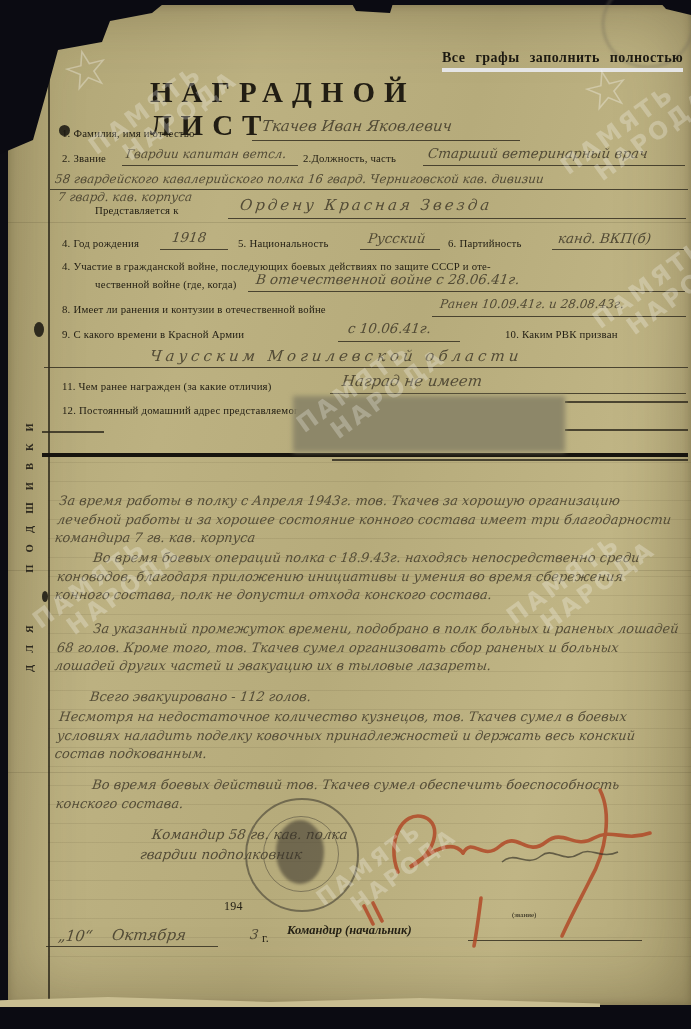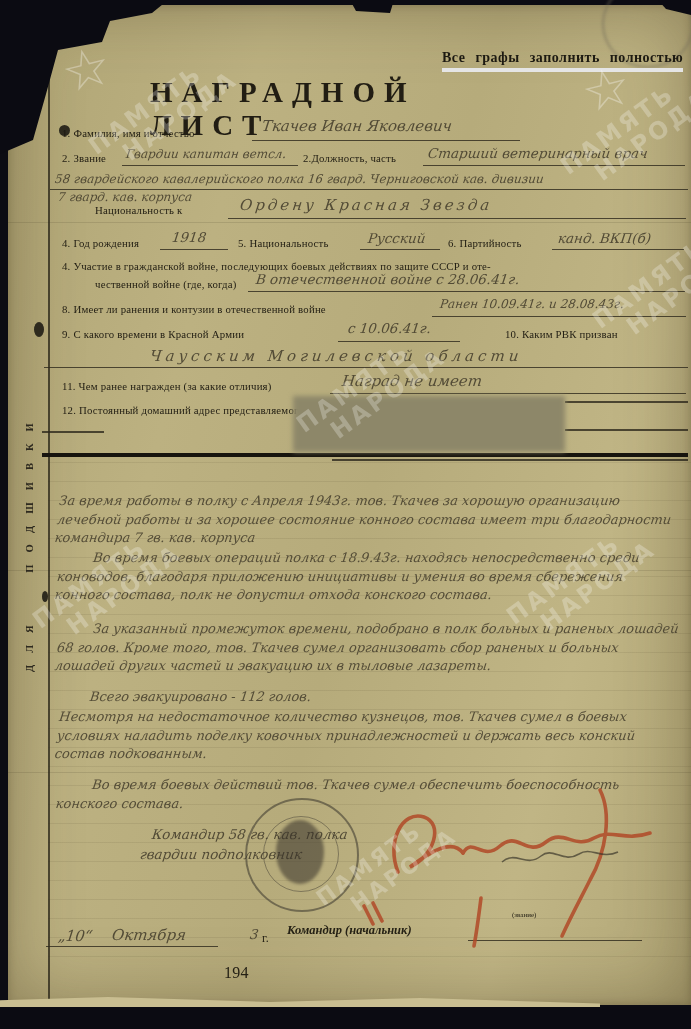--- a/index.html
+++ b/index.html
@@ -83,21 +83,21 @@
   <div class="p-label z3" style="left:62px;top:152px;">2. Звание</div>
   <div class="hw small z3" style="left:126px;top:147px;">Гвардии капитан ветсл.</div>
   <div class="rule" style="left:122px;top:165px;width:176px;"></div>
   <div class="p-label z3" style="left:303px;top:152px;">2.Должность, часть</div>
   <div class="hw z3" style="left:428px;top:145px;">Старший ветеринарный врач</div>
   <div class="rule" style="left:423px;top:165px;width:262px;"></div>
   <div class="hw small z3" style="left:55px;top:172px;">58 гвардейского кавалерийского полка 16 гвард. Черниговской кав. дивизии</div>
   <div class="rule" style="left:50px;top:189px;width:638px;"></div>
   <div class="hw small z3" style="left:58px;top:190px;">7 гвард. кав. корпуса</div>
 
-  <div class="p-label z3" style="left:95px;top:204px;">Национальность к</div>
+  <div class="p-label z3" style="left:95px;top:204px;">Представляется к</div>
   <div class="hw big z3" style="left:240px;top:196px;letter-spacing:3px;">Ордену Красная Звезда</div>
   <div class="rule" style="left:228px;top:218px;width:458px;"></div>
 
   <div class="p-label z3" style="left:62px;top:237px;">4. Год рождения</div>
   <div class="hw z3" style="left:172px;top:229px;">1918</div>
   <div class="rule" style="left:160px;top:249px;width:68px;"></div>
   <div class="p-label z3" style="left:238px;top:237px;">5. Национальность</div>
   <div class="hw z3" style="left:368px;top:230px;">Русский</div>
   <div class="rule" style="left:360px;top:249px;width:80px;"></div>
   <div class="p-label z3" style="left:448px;top:237px;">6. Партийность</div>
@@ -154,21 +154,21 @@
       <path d="M364,906 L373,924"></path>
       <path d="M373,903 L382,921"></path>
       <path d="M481,898 C479,914 477,930 474,946"></path>
     </g>
     <path d="M502,862 C516,850 526,868 541,856 C553,846 563,864 579,854 C591,846 601,860 618,852" stroke="#3c372b" stroke-width="1.6" fill="none" opacity=".7"></path>
   </svg>
 
   <div class="hw big z3" style="left:58px;top:927px;">„10“</div>
   <div class="hw big z3" style="left:112px;top:926px;">Октября</div>
   <div class="rule" style="left:46px;top:946px;width:172px;"></div>
-  <div class="p-label z3" style="left:224px;top:964px;font-size:16px;">194</div>
+  <div class="p-label z3" style="left:224px;top:899px;font-size:12px;">194</div>
   <div class="hw z3" style="left:250px;top:926px;">3</div>
   <div class="p-label z3" style="left:262px;top:931px;font-size:12px;">г.</div>
   <div class="foot-cmd z3">Командир (начальник)</div>
   <div class="rule" style="left:468px;top:940px;width:174px;"></div>
   <div class="foot-rank z3">(звание)</div>
 
   <div class="ink-blot" style="left:34px;top:322px;width:10px;height:15px;z-index:6;"></div>
   <div class="ink-blot" style="left:42px;top:591px;width:6px;height:11px;z-index:6;"></div>
   <svg class="overlay" width="691" height="160">
     <polygon points="0,0 168,0 152,13 110,21 102,42 58,50 46,94 33,140 0,154" fill="#0b0b12"></polygon>

